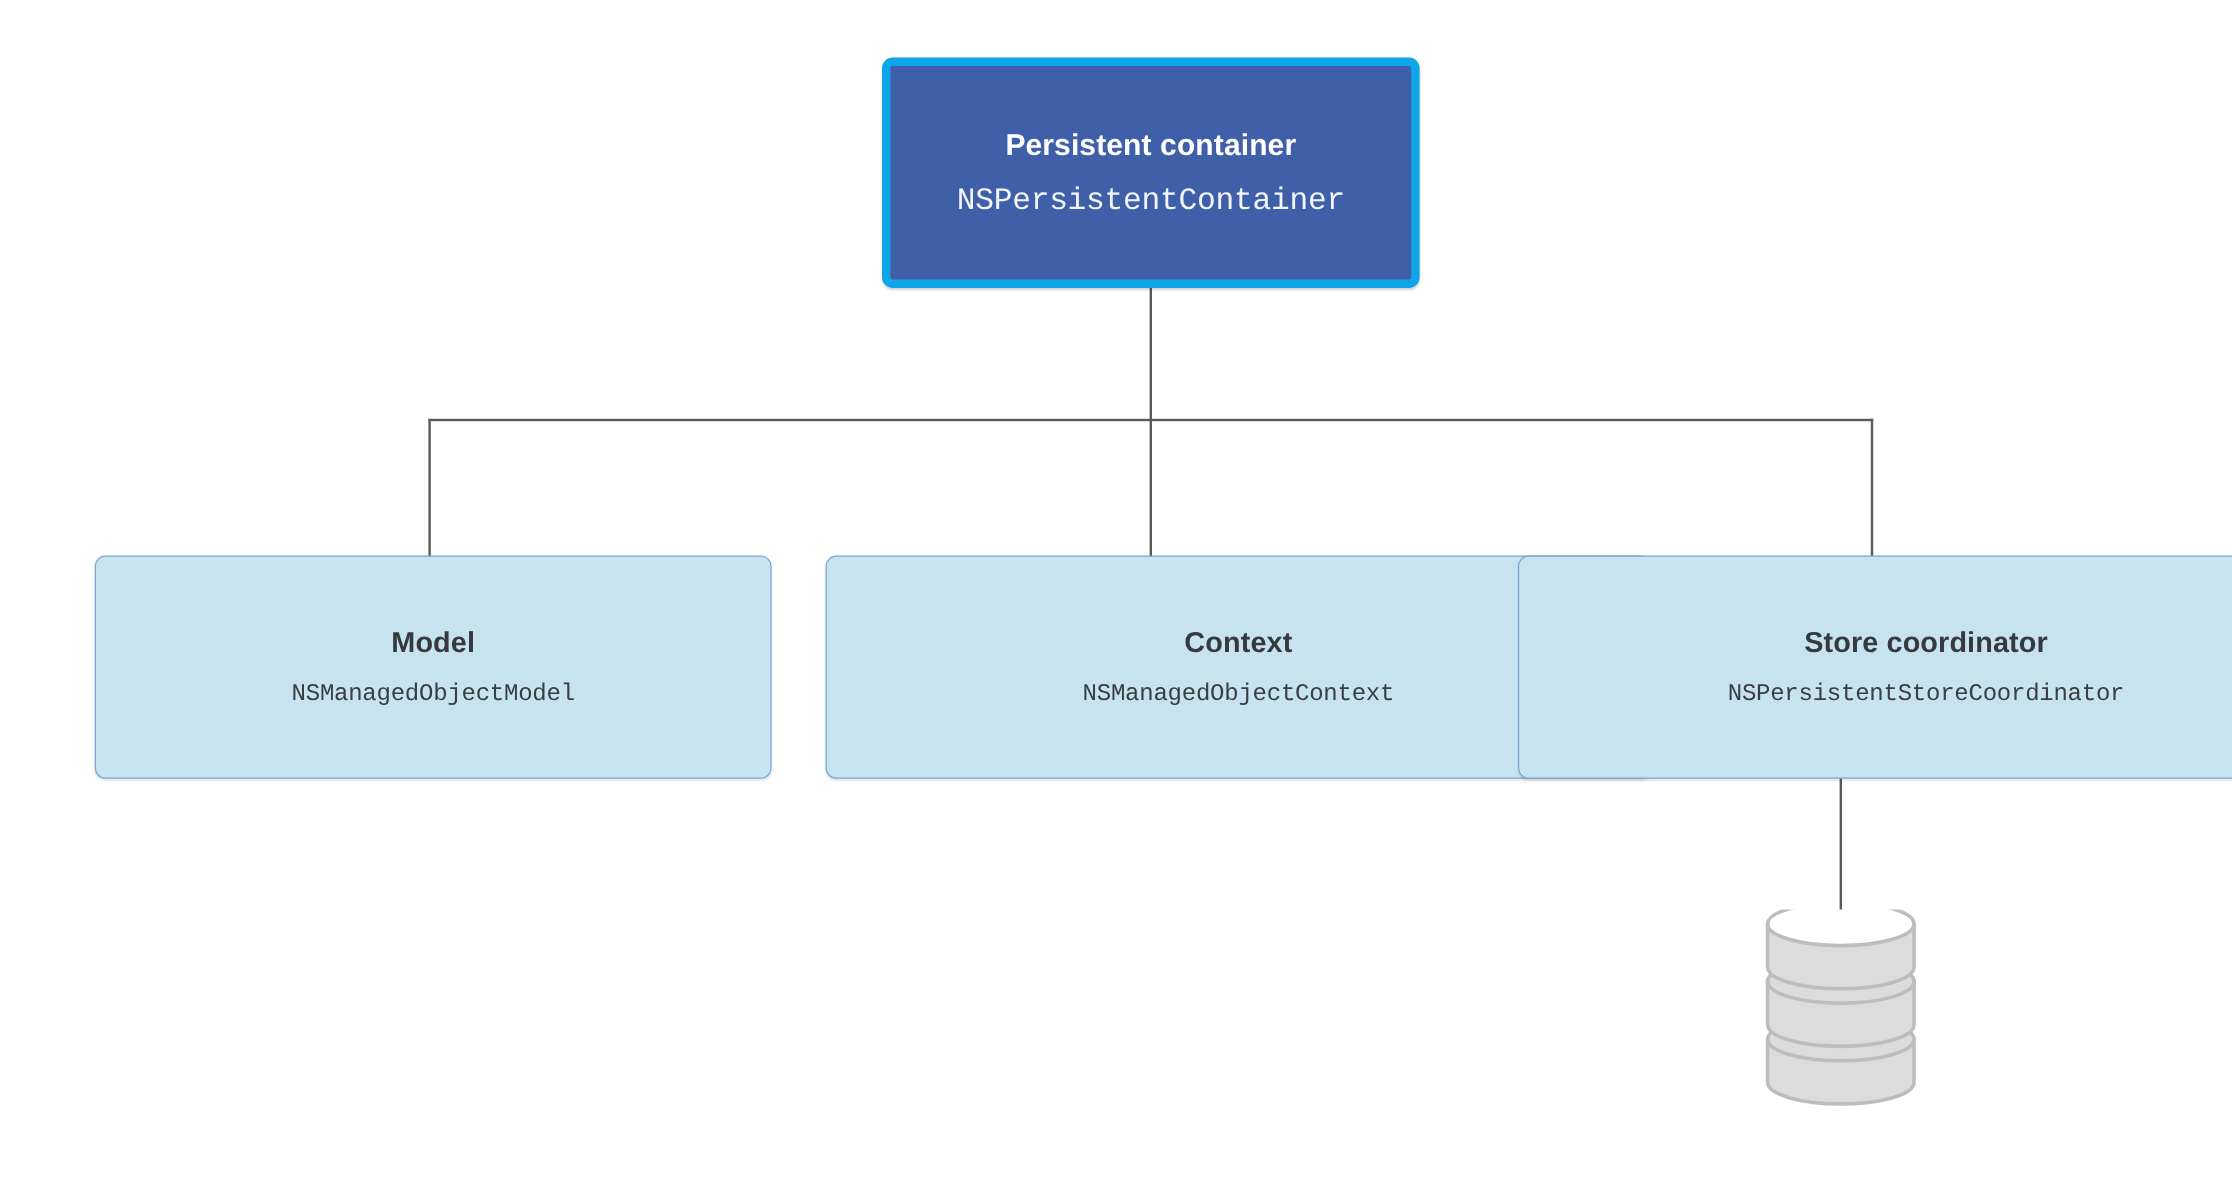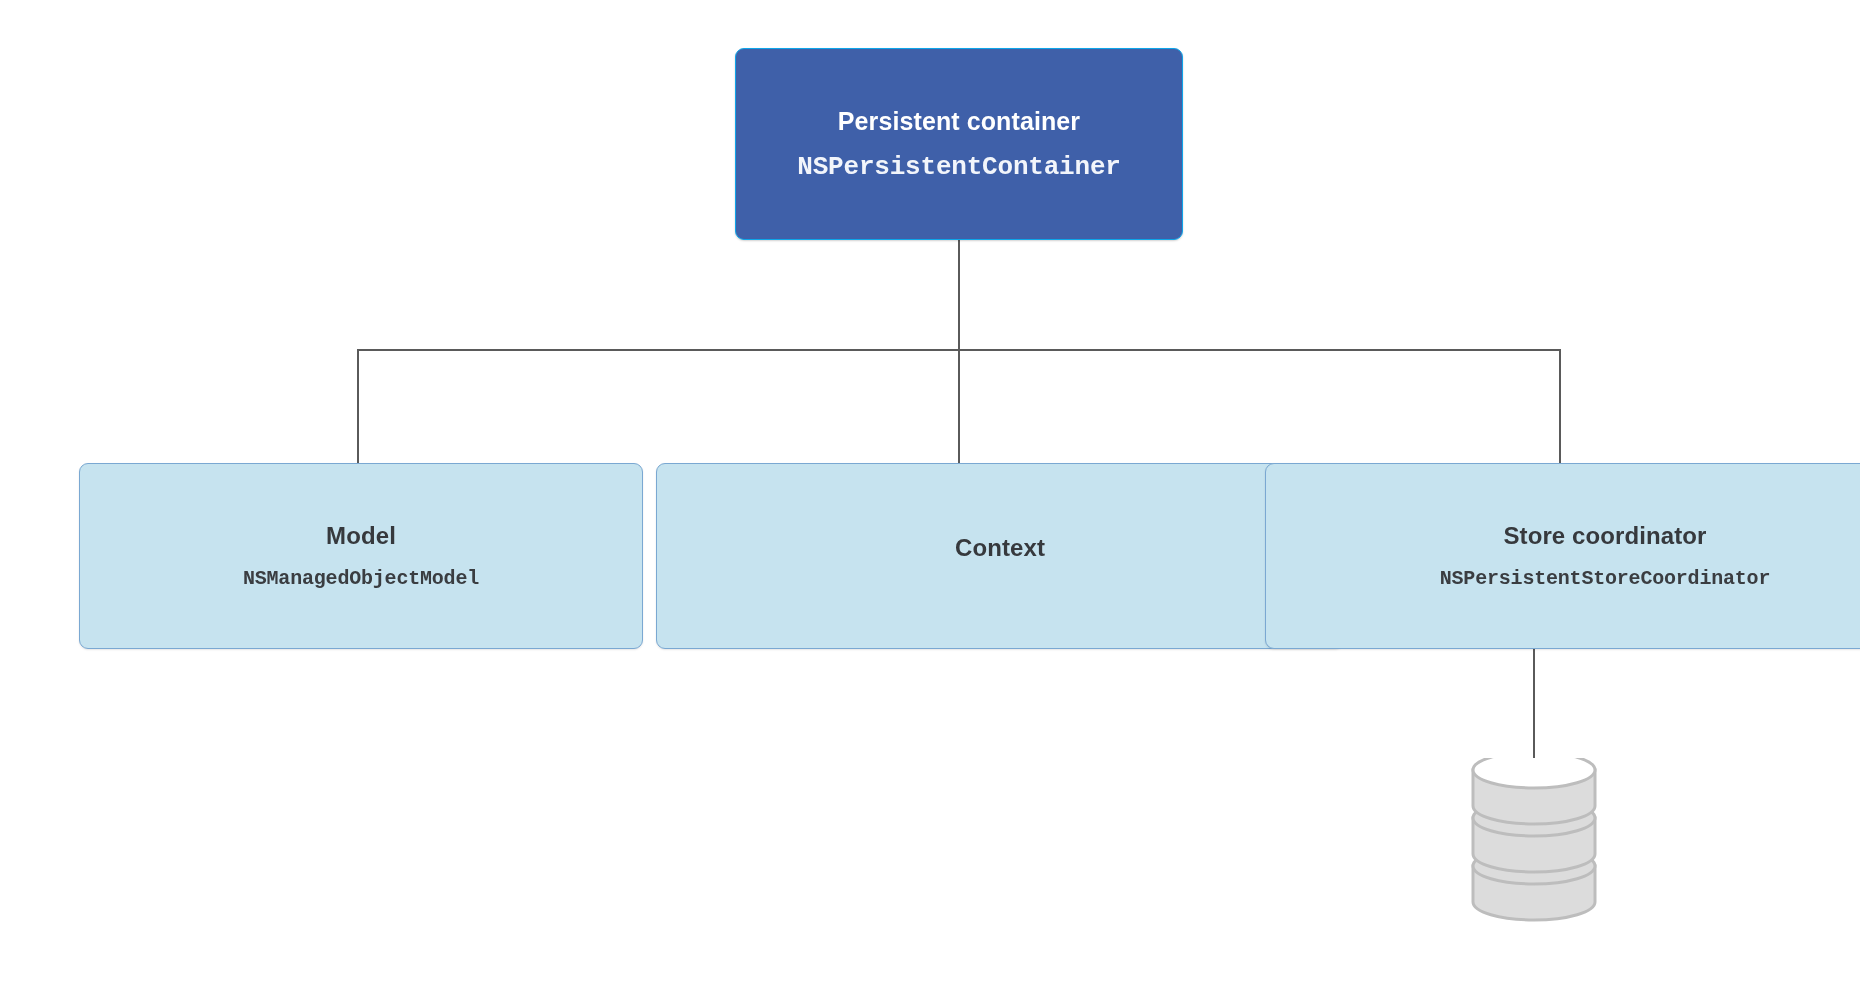--- a/index.html
+++ b/index.html
@@ -41,28 +41,28 @@
     text-align: center;
   }
 
   .node .node-title {
     font-family: "Liberation Sans", sans-serif;
     font-weight: bold;
     letter-spacing: 0.1px;
   }
   .node .node-class {
     font-family: "Liberation Mono", monospace;
-    font-weight: bold;
+    font-weight: normal;
     letter-spacing: -0.2px;
   }
 
   
   .node.root {
     background: #3f60a9;
-    border: 1px solid #0ea5e9;
+    border: 7px solid #0ea5e9;
     box-shadow: 0 1px 2px rgba(0,0,0,0.18);
   }
   .node.root .node-title {
     color: #ffffff;
     font-size: 25px;
     margin-bottom: 16px;
   }
   .node.root .node-class {
     color: #f2f5fb;
     font-size: 26px;
@@ -110,22 +110,23 @@
   <div class="node root" style="left:735px; top:48px; width:448px; height:192px;">
     <div class="node-title">Persistent container</div>
     <div class="node-class">NSPersistentContainer</div>
   </div>
 
   <div class="node child" style="left:79px; top:463px; width:564px; height:186px;">
     <div class="node-title">Model</div>
     <div class="node-class">NSManagedObjectModel</div>
   </div>
 
-  <div class="node child" style="left:656px; top:463px; width:688px; height:186px;">
+  <div class="node child" style="left:688px; top:463px; width:688px; height:186px;">
     <div class="node-title">Context</div>
+    <div class="node-class">NSManagedObjectContext</div>
   </div>
 
   <div class="node child" style="left:1265px; top:463px; width:680px; height:186px;">
     <div class="node-title">Store coordinator</div>
     <div class="node-class">NSPersistentStoreCoordinator</div>
   </div>
 
   <div class="db-store" style="left:1468px; top:758px; width:140px; height:168px;">
     <svg width="140" height="168" viewBox="0 0 140 168">
       <g fill="#dcdcdc" stroke="#bdbdbd" stroke-width="3">

